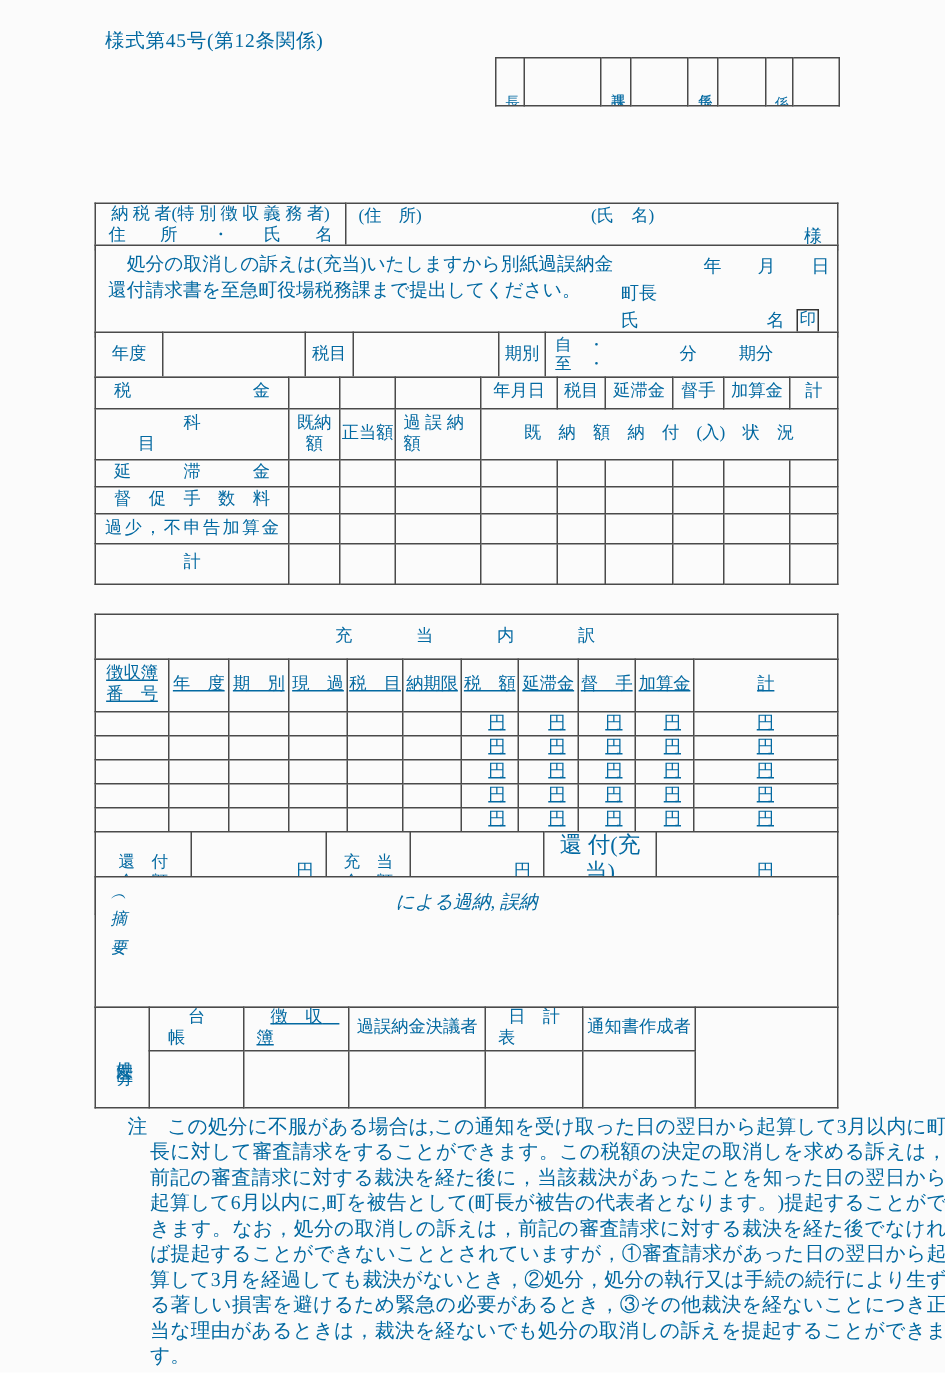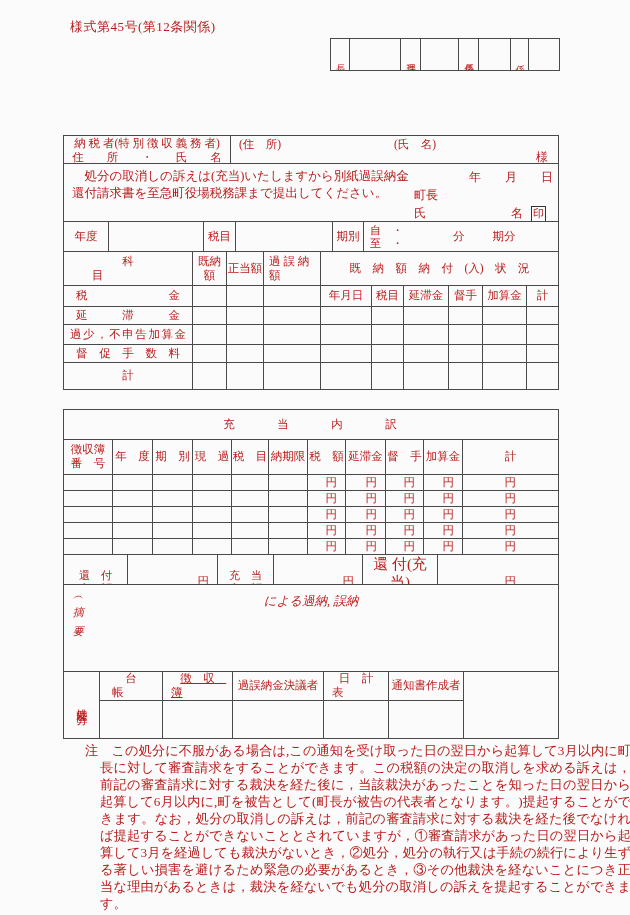--- a/index.html
+++ b/index.html
@@ -1,17 +1,17 @@
 <!DOCTYPE html>
 <html><head>
 <meta charset="utf-8">
 <style>
   html,body{margin:0;padding:0;background:#ffffff;}
   .sheet{position:relative;width:630px;height:915px;background:#fbfbfb;
-         font-family:"Liberation Serif","DejaVu Serif",serif;color:#b91c1c;overflow:hidden;}
+         font-family:"Liberation Serif","DejaVu Serif",serif;color:#0369a1;overflow:hidden;}
   table.t{position:absolute;border-collapse:collapse;table-layout:fixed;background:#fbfbfb;}
   table.t td{border:1px solid #4a4a4a;padding:0;vertical-align:middle;
              font-size:11.5px;line-height:1.2;overflow:hidden;text-align:center;}
   .formno{position:absolute;left:70px;top:18px;font-size:13px;letter-spacing:.5px;}
   .vs{writing-mode:vertical-rl;display:inline-block;font-size:9.5px;line-height:1;letter-spacing:1px;}
   .jlabel{text-align:justify;text-align-last:justify;padding:0 12px !important;}
   .jlabel-wide{text-align:justify;text-align-last:justify;padding:0 28px !important;}
   .jlabel-sm{text-align:justify;text-align-last:justify;padding:0 6px !important;}
   .pre{white-space:pre-line;}
   .title-cell{font-size:13.5px;letter-spacing:1px;}
@@ -152,66 +152,66 @@
         <col style="width:37px">
         <col style="width:57px">
         <col style="width:51px">
         <col style="width:32px">
         <col style="width:45px">
         <col style="width:34px">
         <col style="width:44px">
         <col style="width:32px">
       </colgroup>
     <tbody>
-        <tr style="height:34px">
+        <tr style="height:21px">
+      <td class="jlabel">税　　　　　　金</td>
+      <td class="ec"></td>
+      <td class="ec"></td>
+      <td class="ec"></td>
+      <td class="small">年月日</td>
+      <td class="small">税目</td>
+      <td class="small">延滞金</td>
+      <td class="small">督手</td>
+      <td class="small">加算金</td>
+      <td class="small">計</td>
+    </tr>
+    <tr style="height:34px">
       <td class="jlabel-wide">科　　　　　　目</td>
       <td class="small">既納額</td>
       <td class="small">正当額</td>
       <td class="small pre" style="text-align:left;padding-left:5px;">過 誤 納
 額</td>
       <td colspan="6">既　納　額　納　付　(入)　状　況</td>
     </tr>
-    <tr style="height:21px">
-      <td class="jlabel">税　　　　　　金</td>
-      <td class="ec"></td>
-      <td class="ec"></td>
-      <td class="ec"></td>
-      <td class="small">年月日</td>
-      <td class="small">税目</td>
-      <td class="small">延滞金</td>
-      <td class="small">督手</td>
-      <td class="small">加算金</td>
-      <td class="small">計</td>
-    </tr>
     <tr style="height:18px">
       <td class="jlabel">延　　　滞　　　金</td>
       <td class="ec"></td>
           <td class="ec"></td>
           <td class="ec"></td>
           <td class="ec"></td>
           <td class="ec"></td>
           <td class="ec"></td>
           <td class="ec"></td>
           <td class="ec"></td>
           <td class="ec"></td>
     </tr>
+    <tr style="height:18px">
+      <td class="jlabel">督　促　手　数　料</td>
+      <td class="ec"></td>
+          <td class="ec"></td>
+          <td class="ec"></td>
+          <td class="ec"></td>
+          <td class="ec"></td>
+          <td class="ec"></td>
+          <td class="ec"></td>
+          <td class="ec"></td>
+          <td class="ec"></td>
+    </tr>
     <tr style="height:20px">
       <td class="jlabel" style="padding:0 6px !important;">過少，不申告加算金</td>
-      <td class="ec"></td>
-          <td class="ec"></td>
-          <td class="ec"></td>
-          <td class="ec"></td>
-          <td class="ec"></td>
-          <td class="ec"></td>
-          <td class="ec"></td>
-          <td class="ec"></td>
-          <td class="ec"></td>
-    </tr>
-    <tr style="height:18px">
-      <td class="jlabel">督　促　手　数　料</td>
       <td class="ec"></td>
           <td class="ec"></td>
           <td class="ec"></td>
           <td class="ec"></td>
           <td class="ec"></td>
           <td class="ec"></td>
           <td class="ec"></td>
           <td class="ec"></td>
           <td class="ec"></td>
     </tr>
@@ -234,21 +234,21 @@
     <colgroup>
         <col style="width:495px">
       </colgroup>
     <tbody>
         <tr style="height:30px">
           <td class="band">充　　　当　　　内　　　訳</td>
         </tr>
   </tbody>
     </table>
 
-  <table class="t" style="left:63px;top:439px;width:495px;">
+  <table class="t" style="left:63px;top:439px;width:495px;text-decoration:underline;">
     <colgroup>
         <col style="width:49px">
         <col style="width:40px">
         <col style="width:40px">
         <col style="width:39px">
         <col style="width:37px">
         <col style="width:39px">
         <col style="width:38px">
         <col style="width:40px">
         <col style="width:38px">

